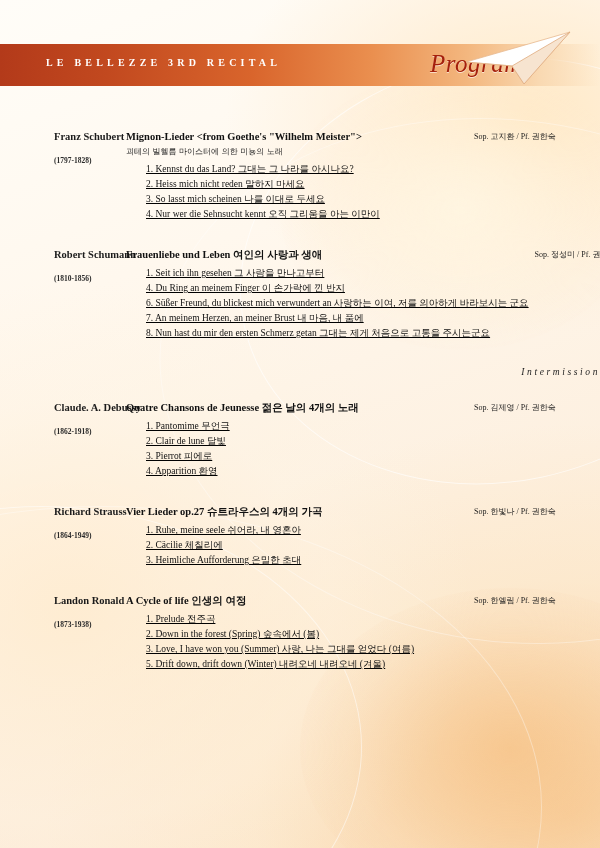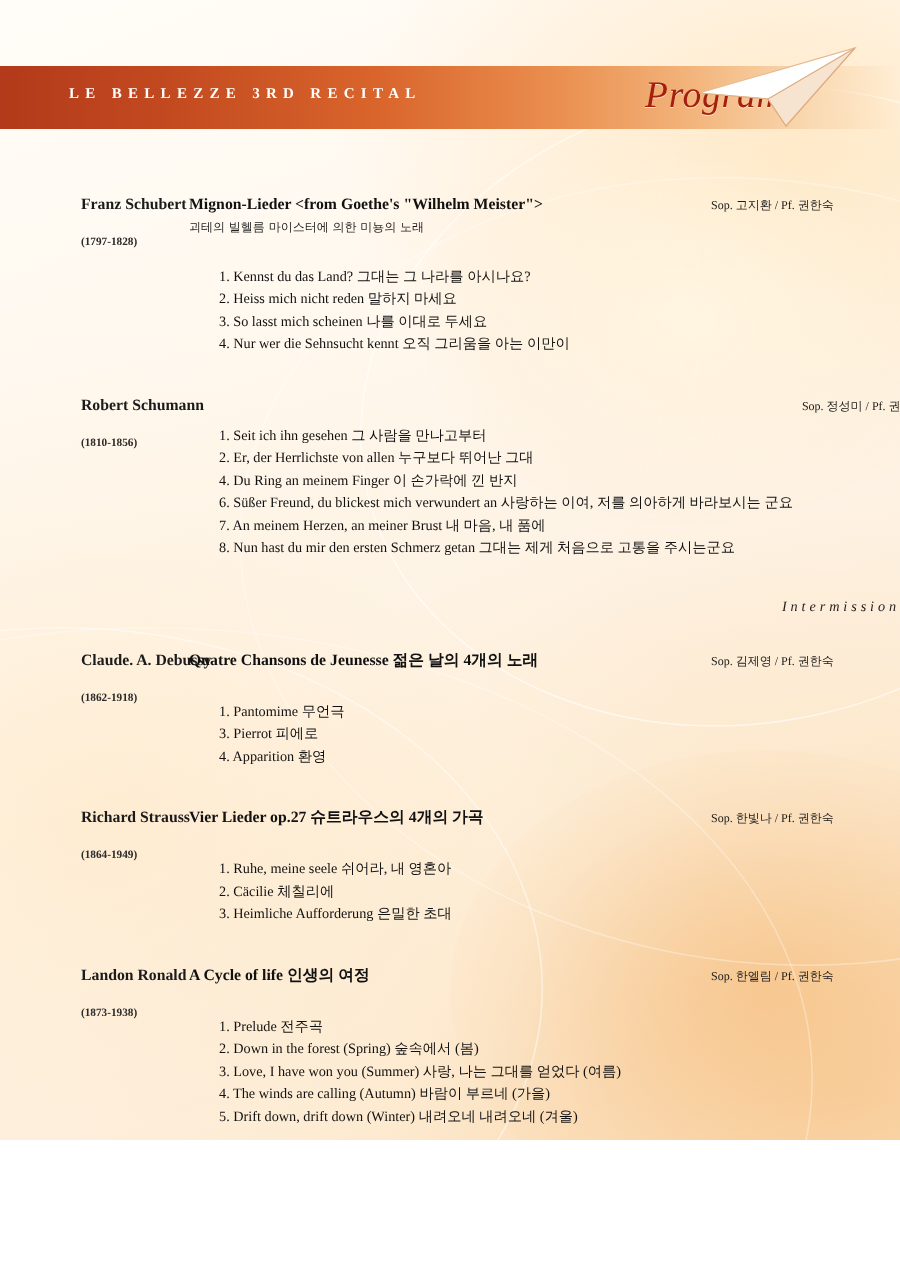--- a/index.html
+++ b/index.html
@@ -8,21 +8,21 @@
   }
   body {
     width: 600px;
     height: 848px;
     font-family: "Liberation Sans", sans-serif;
     background: #ffffff;
   }
   .page {
     position: relative;
     width: 600px;
-    height: 760px;
+    height: 848px;
     overflow: hidden;
     background:
       radial-gradient(ellipse 420px 300px at 88% 14%, rgba(255,232,196,0.95) 0%, rgba(255,238,214,0.55) 45%, rgba(255,247,233,0) 72%),
       radial-gradient(ellipse 520px 420px at 12% 72%, rgba(255,235,205,0.75) 0%, rgba(255,244,226,0.35) 50%, rgba(255,250,240,0) 78%),
       radial-gradient(ellipse 700px 520px at 95% 96%, rgba(249,204,150,0.85) 0%, rgba(253,228,190,0.45) 45%, rgba(255,247,235,0) 75%),
       linear-gradient(160deg, #fffdf8 0%, #fff8ee 30%, #fdf0e0 62%, #fbe6cf 100%);
   }
   
   .swirl {
     position: absolute;
@@ -137,23 +137,24 @@
     line-height: 14px;
   }
   .work-sub {
     font-family: "DejaVu Sans", "Liberation Sans", sans-serif;
     font-size: 8px;
     color: #1d1d1d;
     margin-top: 2px;
     line-height: 12px;
   }
   .movements {
-    margin: 20px 0 0 0;
+    margin: 4px 0 0 0;
     padding: 0;
     list-style: none;
+    text-decoration: underline;
   }
   .movements li {
     font-family: "Liberation Serif", serif;
     font-size: 9.5px;
     color: #111;
     line-height: 15px;
     padding-left: 20px;
     white-space: nowrap;
   }
   .perf-col {
@@ -223,23 +224,23 @@
         <div class="perf">Sop. 고지환 / Pf. 권한숙</div>
       </div>
     </div>
 
     <div class="entry">
       <div class="composer-col">
         <div class="composer-name">Robert Schumann</div>
         <div class="composer-years">(1810-1856)</div>
       </div>
       <div class="works-col">
+        <div class="work-title">Frauenliebe und Leben 여인의 사랑과 생애</div>
         <ul class="movements">
           <li>1. Seit ich ihn gesehen 그 사람을 만나고부터</li>
-          <li>2. Er, der Herrlichste von allen 누구보다 뛰어난 그대</li>
           <li>4. Du Ring an meinem Finger 이 손가락에 낀 반지</li>
           <li>6. Süßer Freund, du blickest mich verwundert an 사랑하는 이여, 저를 의아하게 바라보시는 군요</li>
           <li>7. An meinem Herzen, an meiner Brust 내 마음, 내 품에</li>
           <li>8. Nun hast du mir den ersten Schmerz getan 그대는 제게 처음으로 고통을 주시는군요</li>
         </ul>
       </div>
       <div class="perf-col">
         <div class="perf">Sop. 정성미 / Pf. 권한숙</div>
       </div>
     </div>
@@ -248,20 +249,21 @@
 
     <div class="entry">
       <div class="composer-col">
         <div class="composer-name">Claude. A. Debussy</div>
         <div class="composer-years">(1862-1918)</div>
       </div>
       <div class="works-col">
         <div class="work-title">Quatre Chansons de Jeunesse 젊은 날의 4개의 노래</div>
         <ul class="movements">
           <li>1. Pantomime 무언극</li>
+          <li>2. Clair de lune 달빛</li>
           <li>3. Pierrot 피에로</li>
           <li>4. Apparition 환영</li>
         </ul>
       </div>
       <div class="perf-col">
         <div class="perf">Sop. 김제영 / Pf. 권한숙</div>
       </div>
     </div>
 
     <div class="entry">
@@ -286,21 +288,20 @@
       <div class="composer-col">
         <div class="composer-name">Landon Ronald</div>
         <div class="composer-years">(1873-1938)</div>
       </div>
       <div class="works-col">
         <div class="work-title">A Cycle of life 인생의 여정</div>
         <ul class="movements">
           <li>1. Prelude 전주곡</li>
           <li>2. Down in the forest (Spring) 숲속에서 (봄)</li>
           <li>3. Love, I have won you (Summer) 사랑, 나는 그대를 얻었다 (여름)</li>
-          <li>4. The winds are calling (Autumn) 바람이 부르네 (가을)</li>
           <li>5. Drift down, drift down (Winter) 내려오네 내려오네 (겨울)</li>
         </ul>
       </div>
       <div class="perf-col">
         <div class="perf">Sop. 한엘림 / Pf. 권한숙</div>
       </div>
     </div>
 
   </div>
 </div>

